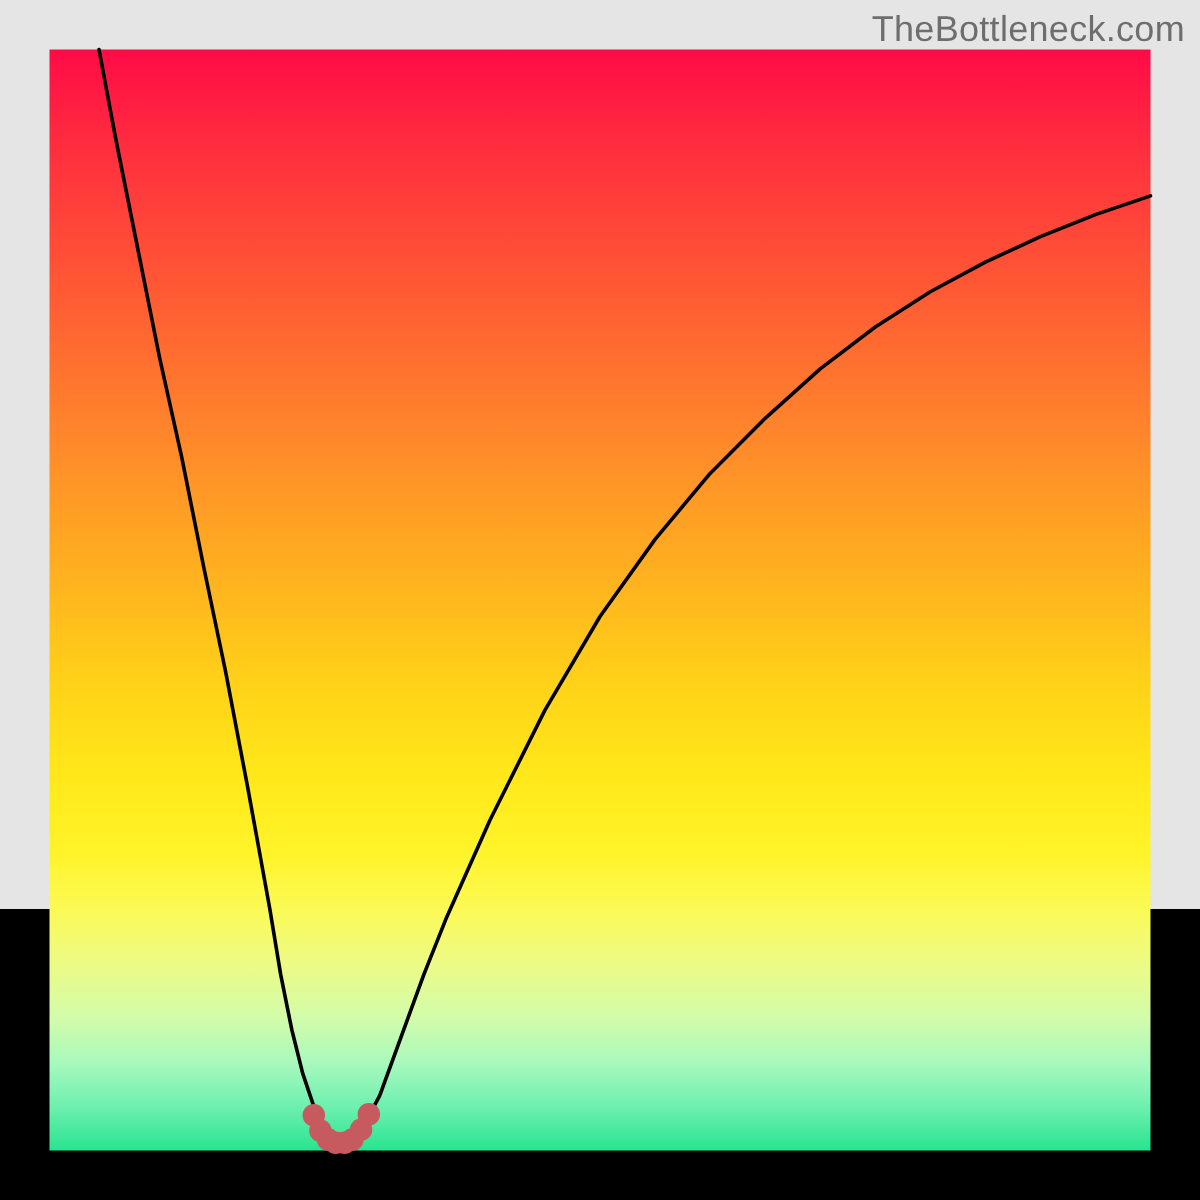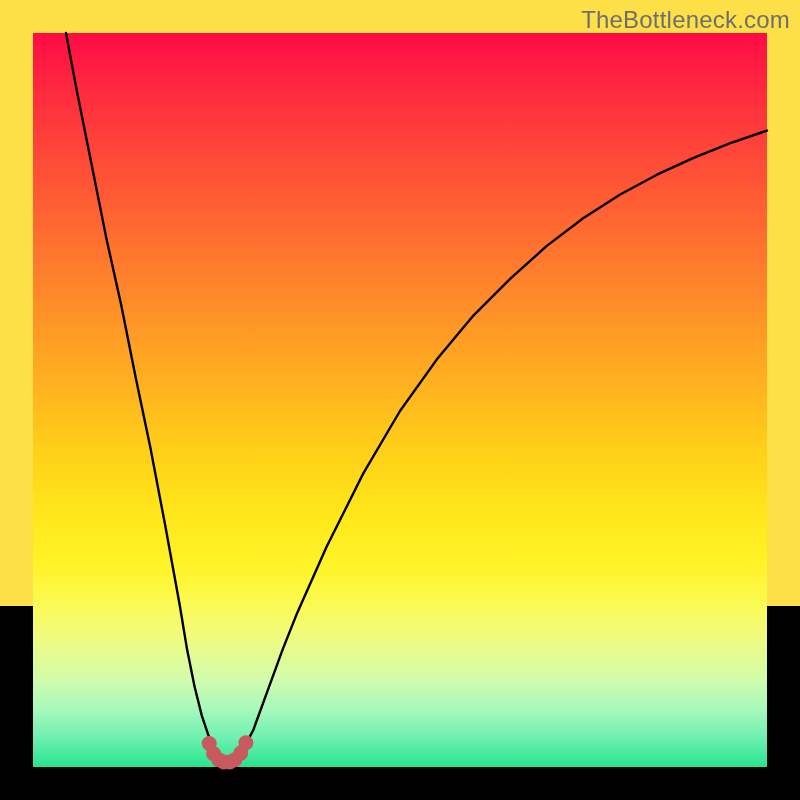--- a/index.html
+++ b/index.html
@@ -10,21 +10,21 @@
     background: #000;
     overflow: hidden;
     font-family: Arial, Helvetica, sans-serif;
   }
   .frame {
     position: absolute;
     left: 0;
     top: 0;
     width: 800px;
     height: 606px;
-    background: #fde047;
+    background: #e5e5e5;
   }
   .plot {
     position: absolute;
     left: 33px;
     top: 33px;
     width: 734px;
     height: 734px;
     
     background: linear-gradient(
       to bottom,

